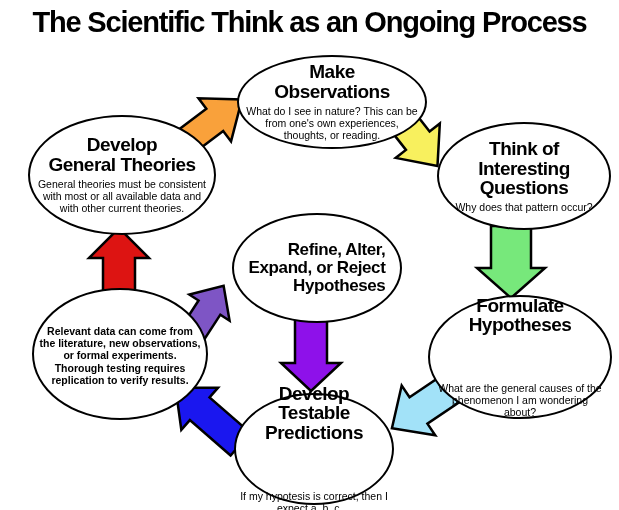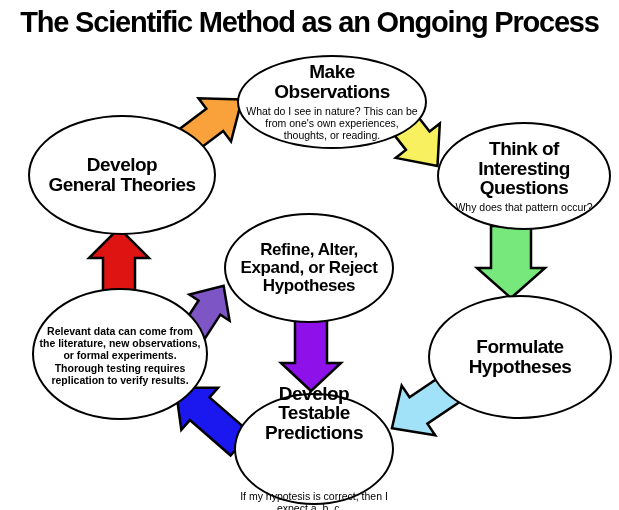--- a/index.html
+++ b/index.html
@@ -27,29 +27,29 @@
     font-size:10.5px; line-height:1.16; margin-top:3px; padding:0 6px;
   }
   .n-observations { left:237px; top:55px;  width:190px; height:94px; }
   .n-questions    { left:437px; top:122px; width:174px; height:108px; }
   .n-formulate    { left:428px; top:295px; width:184px; height:124px;gap:44px; }
   .n-predictions  { left:234px; top:393px; width:160px; height:112px; }
   .n-predictions .body { padding:0 2px;margin-top:47px; }
   .n-gather       { left:32px;  top:288px; width:176px; height:132px; }
   .n-gather .body { padding:0 4px;font-weight:bold; }
   .n-theories     { left:28px;  top:115px; width:188px; height:120px; }
-  .n-refine       { left:224px; top:213px; width:170px; height:110px; }
+  .n-refine       { left:232px; top:213px; width:170px; height:110px;text-align:right; }
   .n-refine .heading { font-size:17px; letter-spacing:-0.4px; }
 </style>
 </head>
 <body>
 
 <div class="canvas">
 
-  <div class="title">The Scientific Method as an Ongoing Process</div>
+  <div class="title">The Scientific Think as an Ongoing Process</div>
 
   <svg class="arrows" width="619" height="510" viewBox="0 0 619 510">
     <path transform="translate(200,131) rotate(-37)" d="M -52.5 -14 L 18.5 -14 L 18.5 -27 L 52.5 0 L 18.5 27 L 18.5 14 L -52.5 14 Z" fill="#F9A13B"></path>
     <path transform="translate(411,132) rotate(52)" d="M -43 -15 L 11 -15 L 11 -28 L 43 0 L 11 28 L 11 15 L -43 15 Z" fill="#F8F05E"></path>
     <path transform="translate(511,262) rotate(90)" d="M -36 -20 L 6 -20 L 6 -34 L 36 0 L 6 34 L 6 20 L -36 20 Z" fill="#77E87B"></path>
     <path transform="translate(428,404) rotate(146)" d="M -43.5 -16 L 11.5 -16 L 11.5 -30 L 43.5 0 L 11.5 30 L 11.5 16 L -43.5 16 Z" fill="#A2E2F8"></path>
     <path transform="translate(208,416) rotate(-139)" d="M -43 -15 L 11 -15 L 11 -28 L 43 0 L 11 28 L 11 15 L -43 15 Z" fill="#1A17EF"></path>
     <path transform="translate(119,263) rotate(-90)" d="M -35 -16 L 5 -16 L 5 -30 L 35 0 L 5 30 L 5 16 L -35 16 Z" fill="#DD1412"></path>
     <path transform="translate(204,316) rotate(-57)" d="M -36 -13 L 10 -13 L 10 -24 L 36 0 L 10 24 L 10 13 L -36 13 Z" fill="#7E55C5"></path>
     <path transform="translate(311,352) rotate(90)" d="M -39 -16 L 11 -16 L 11 -30 L 39 0 L 11 30 L 11 16 L -39 16 Z" fill="#8E11EA"></path>
@@ -64,36 +64,38 @@
 
   <div class="node n-observations">
     <div class="heading">Make
 Observations</div>
     <div class="body">What do I see in nature? This can be from one's own experiences, thoughts, or reading.</div>
   </div>
 
   <div class="node n-formulate">
     <div class="heading">Formulate
 Hypotheses</div>
+    <div class="body">What are the general causes of the phenomenon I am wondering about?</div>
   </div>
 
   <div class="node n-predictions">
     <div class="heading">Develop
 Testable
 Predictions</div>
     <div class="body">If my hypotesis is correct, then I expect a, b, c,...</div>
   </div>
 
   <div class="node n-gather">
     <div class="body">Relevant data can come from the literature, new observations, or formal experiments.  Thorough testing requires replication to verify results.</div>
   </div>
 
   <div class="node n-theories">
     <div class="heading">Develop
 General Theories</div>
+    <div class="body">General theories must be consistent with most or all available data and with other current theories.</div>
   </div>
 
   <div class="node n-refine">
     <div class="heading">Refine, Alter,
 Expand, or Reject
 Hypotheses</div>
   </div>
 
 </div>
 

